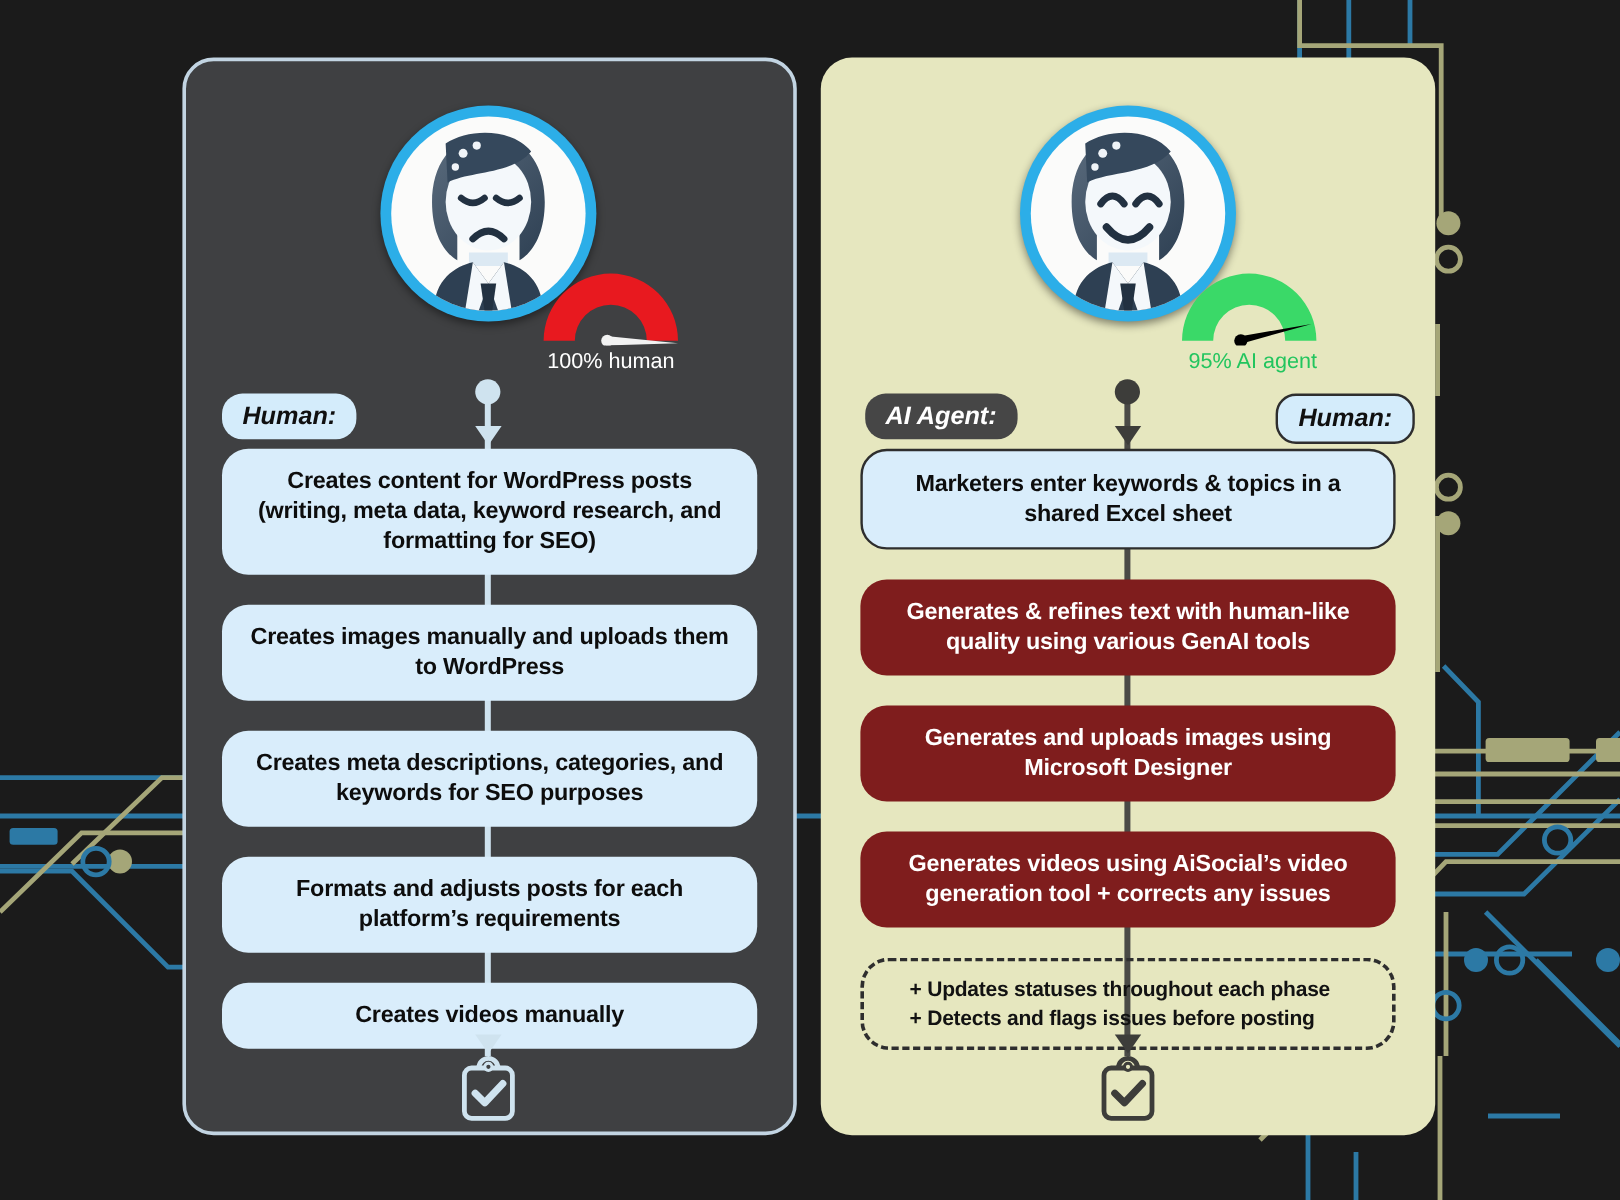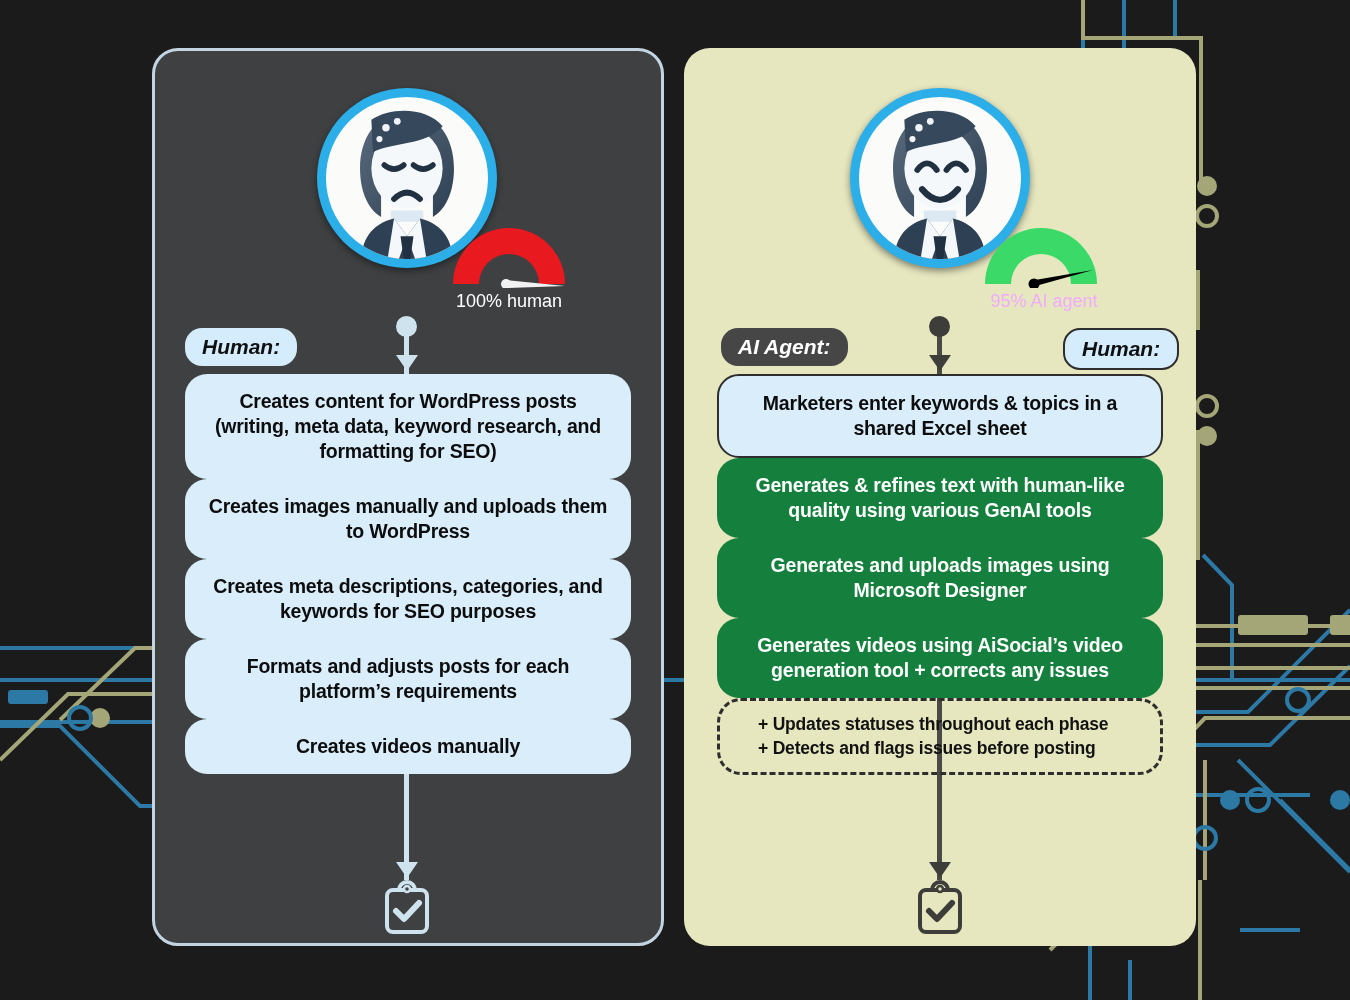--- a/index.html
+++ b/index.html
@@ -96,21 +96,21 @@
     white-space: nowrap;
   }
   #gauge-human-label {
     left: 443px; top: 291px;
     width: 132px; text-align: center;
     color: #ffffff;
   }
   #gauge-ai-label {
     left: 969px; top: 291px;
     width: 150px; text-align: center;
-    color: #f0abfc;
+    color: #22c55e;
   }
 
   
   .badge {
     position: absolute;
     z-index: 7;
     font-size: 21px;
     font-weight: bold;
     padding: 8px 17px;
     border-radius: 17px;
@@ -154,21 +154,21 @@
   #rail-arrow-ai    { left: 929px; top: 355px; border-top: 16px solid #3d3d3a; }
   #rail-arrow-human-end { left: 396px; top: 862px; border-top: 16px solid #cfe3ef; }
   #rail-arrow-ai-end    { left: 929px; top: 862px; border-top: 16px solid #3d3d3a; }
 
   
   .steps {
     position: absolute;
     z-index: 4;
     display: flex;
     flex-direction: column;
-    gap: 0;
+    gap: 25px;
   }
   #steps-human { left: 185px; top: 374px; width: 446px; }
   #steps-ai    { left: 717px; top: 374px; width: 446px; }
 
   .step {
     border-radius: 22px;
     padding: 15px 22px;
     font-size: 19.5px;
     font-weight: bold;
     line-height: 1.28;
@@ -178,21 +178,21 @@
   .step-blue {
     background: #d9edfb;
     color: #0d0d0d;
   }
   .step-blue-outlined {
     background: #d9edfb;
     color: #0d0d0d;
     border: 2px solid #2e2e2e;
   }
   .step-dark {
-    background: #15803d;
+    background: #7f1d1d;
     color: #ffffff;
   }
   .step-dashed {
     background: transparent;
     color: #121212;
     border: 3px dashed #2e2e2e;
     border-radius: 24px;
     padding: 11px 22px;
     font-size: 17.5px;
     text-align: left;

